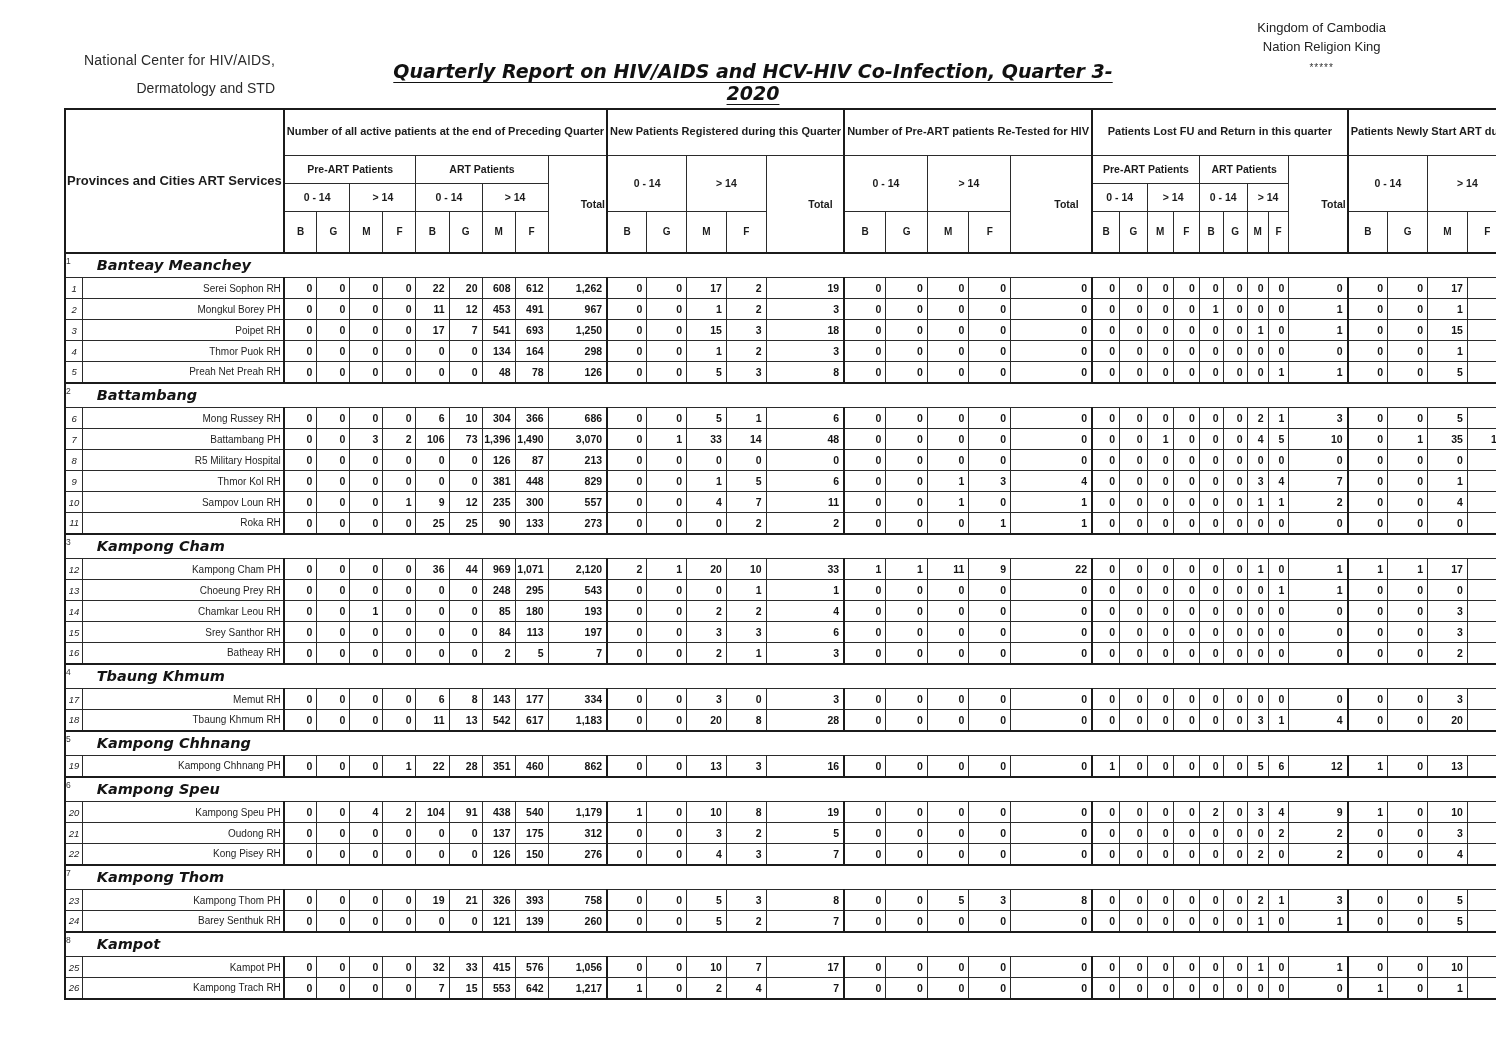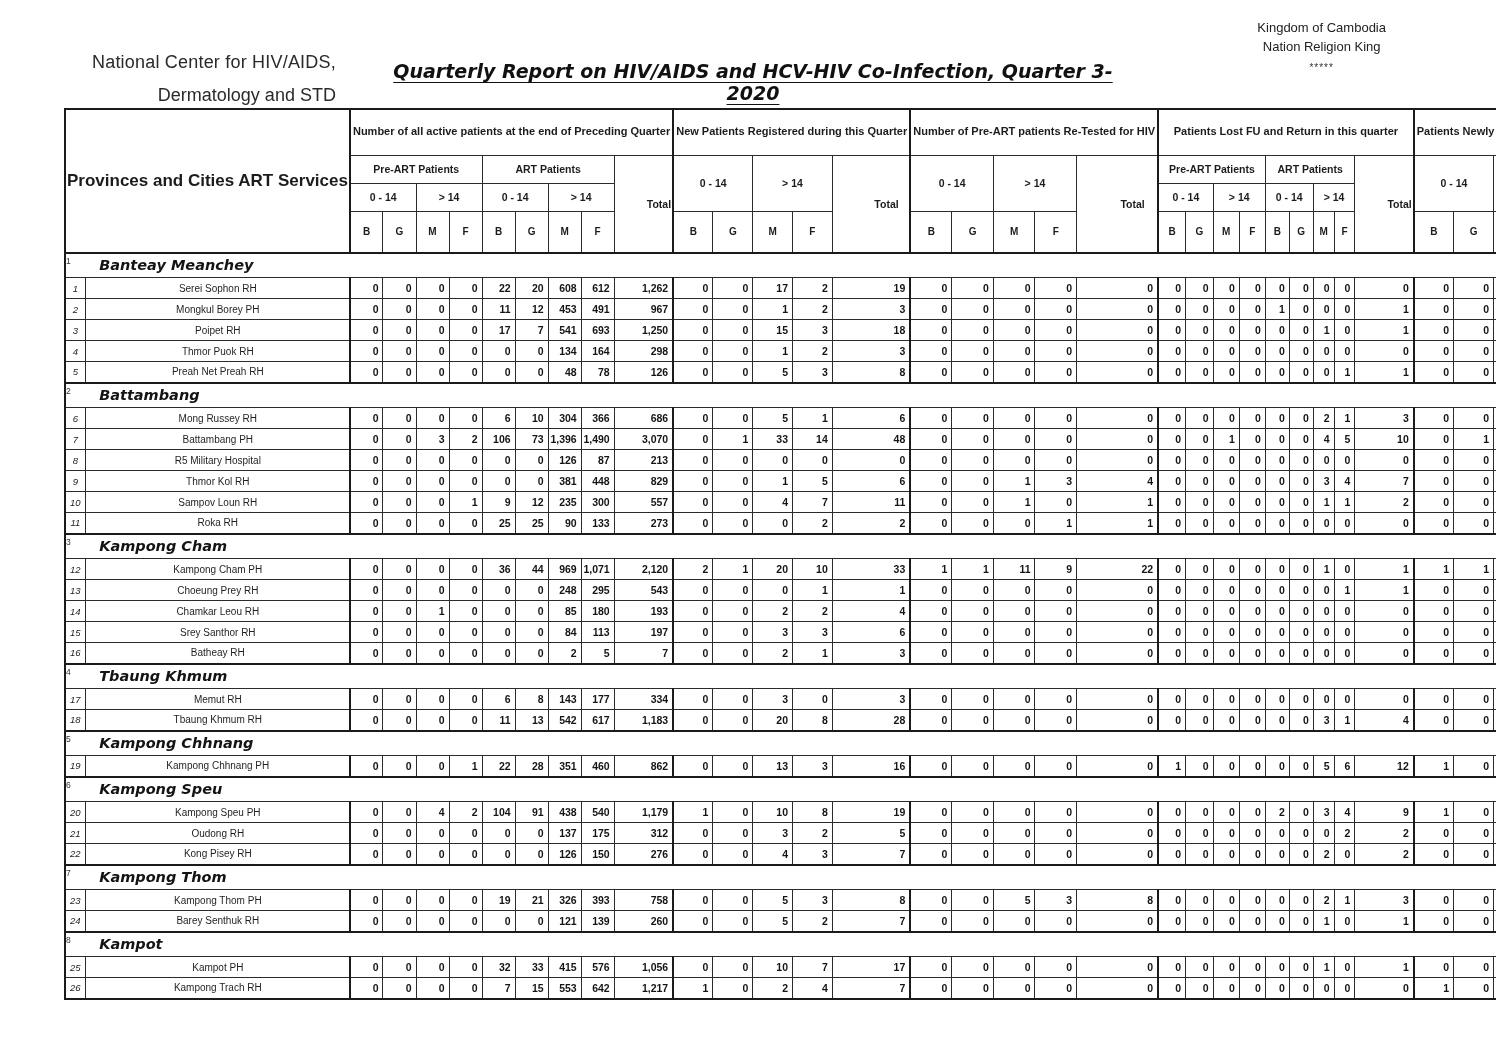--- a/index.html
+++ b/index.html
@@ -2,21 +2,21 @@
 <html><head>
 <meta charset="utf-8">
 <style>
   html,body{margin:0;padding:0;}
   body{
     width:1496px;height:1058px;background:#ffffff;overflow:hidden;
     font-family:"Liberation Sans", sans-serif;color:#1a1a1a;
     position:relative;
   }
   .letterhead{position:absolute;left:0;top:0;width:1496px;height:108px;}
-  .org{position:absolute;left:92px;top:52px;font-size:18px;color:#2a2a2a;}
+  .org{position:absolute;left:84px;top:52px;font-size:14px;color:#2a2a2a;}
   .org .l1{letter-spacing:.2px;}
   .org .l2{text-align:right;margin-top:12px;}
   .kingdom{position:absolute;right:110px;top:20px;text-align:center;font-size:13px;color:#222;}
   .kingdom .k2{margin-top:4px;}
   .kingdom .stars{margin-top:8px;font-size:10px;letter-spacing:1px;color:#333;}
   .doc-title{
     position:absolute;left:388px;top:60px;width:730px;text-align:center;
     font-family:"DejaVu Sans", sans-serif;font-style:italic;font-weight:bold;
     font-size:19px;color:#111;
     text-decoration:underline;text-underline-offset:4px;
@@ -25,27 +25,27 @@
     position:absolute;left:64px;top:108px;border-collapse:collapse;table-layout:fixed;
     border:2px solid #1b1b1b;
   }
   table.report th, table.report td{
     border:1px solid #2b2b2b;overflow:hidden;white-space:nowrap;
   }
   thead th{font-weight:bold;text-align:center;vertical-align:middle;color:#1c1c1c;background:#fff;}
   th.grp{font-size:11px;line-height:1.25;padding:3px 2px;white-space:normal;}
   th.sub{font-size:10.5px;padding:2px 10px;}
   th.bgmf{font-size:10px;height:38px;}
-  th.name-h{font-size:17px;white-space:normal;line-height:1.5;margin-top:26px;}
+  th.name-h{font-size:13px;white-space:normal;line-height:1.5;margin-top:26px;}
   th.total-h{font-size:10.5px;padding-left:32px;}
   tr.hrow1{height:46px;} tr.hrow2{height:28px;} tr.hrow3{height:28px;}
   td.val{
     text-align:right;padding:0 4px 0 0;font-size:10.5px;font-weight:bold;color:#141414;
   }
-  td.site{font-size:10px;padding:0 2px 0 3px;color:#1f1f1f;text-align:center;}
+  td.site{font-size:10px;padding:0 2px 0 3px;color:#1f1f1f;text-align:right;}
   td.rownum{font-style:italic;text-align:center;font-size:9.5px;color:#222;}
   tr.data{height:21px;}
   tr.section{height:25px;}
   tr.section td{border-left:none;border-right:none;border-top:2px solid #1b1b1b;border-bottom:1px solid #2b2b2b;}
   tr.section td.secname{
     font-family:"DejaVu Sans", sans-serif;font-style:italic;font-weight:bold;
     font-size:14.5px;color:#141414;text-align:left;padding-left:14px;
   }
   tr.section td.secnum{font-size:8.5px;text-align:left;vertical-align:top;padding:2px 0 0 0;color:#333;font-style:normal;}
   .bl2{border-left:2px solid #1b1b1b !important;}

